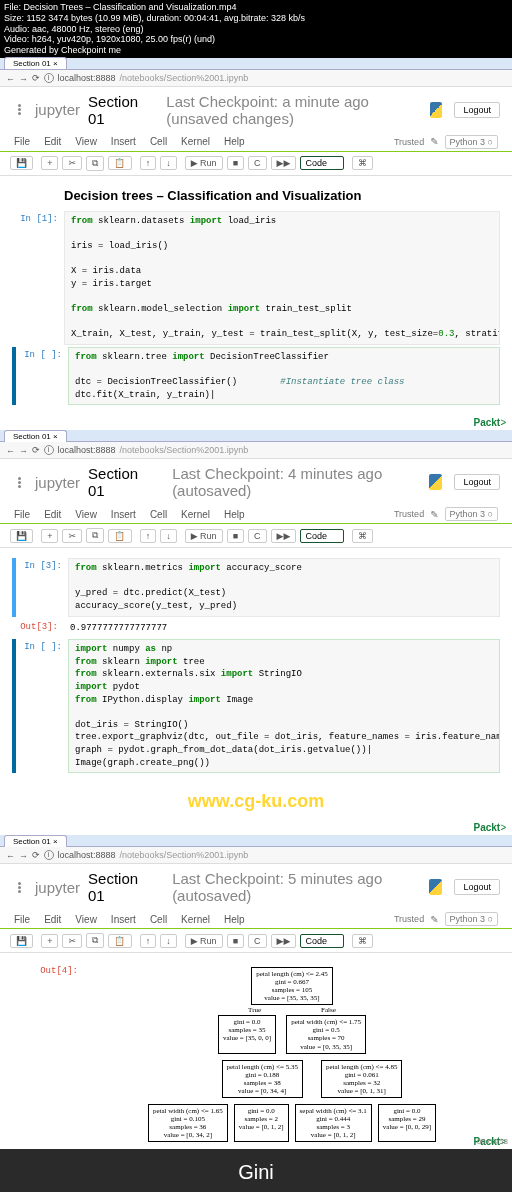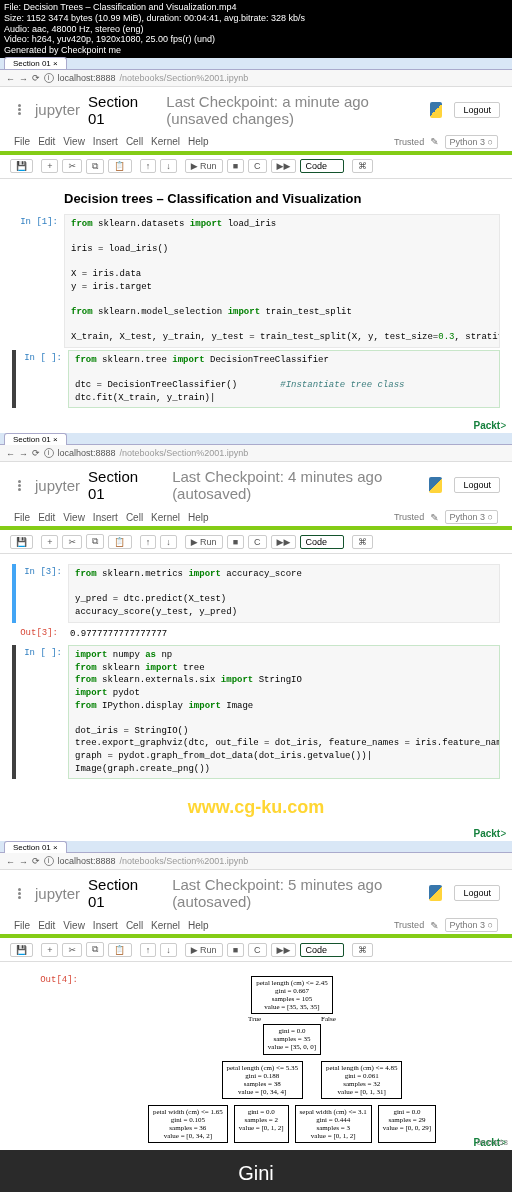--- a/index.html
+++ b/index.html
@@ -10,36 +10,36 @@
 .url-bar { background: #f7f7f7; padding: 3px 6px; display: flex; align-items: center; gap: 4px; font-size: 9px; color: #555; border-bottom: 1px solid #ddd; }
 .url-icon { width: 10px; height: 10px; border: 1px solid #888; border-radius: 50%; display: inline-block; font-size: 7px; text-align: center; line-height: 8px; }
 .jupyter-header { display: flex; align-items: center; padding: 6px 12px; gap: 8px; }
 .jupyter-logo { color: #888; font-size: 15px; font-weight: 300; display: flex; align-items: center; gap: 9px; }
 .jlogo-circ { width: 14px; height: 14px; display: inline-flex; flex-direction: column; justify-content: center; align-items: center; }
 .jlogo-circ span { display:block; width:3px; height:3px; background:#888; border-radius:50%; margin:0.5px; }
 .section-title { font-size: 15px; color: #000; }
 .checkpoint { font-size: 15px; color: #888; padding-left: 16px; }
 .logout { margin-left: auto; border: 1px solid #ccc; padding: 2px 8px; font-size: 9px; border-radius: 2px; background:#fff; }
 .py-icon { width: 16px; height: 16px; background: linear-gradient(135deg, #3776ab 50%, #ffd43b 50%); border-radius: 2px; margin-right: 4px; }
-.menu-bar { display: flex; gap: 8px; padding: 2px 14px; font-size: 10px; color: #555; border-bottom: 4px solid #84cc16; align-items:center; }
+.menu-bar { display: flex; gap: 14px; padding: 2px 14px; font-size: 10px; color: #555; border-bottom: 1px solid #84cc16; align-items:center; }
 .trusted-bar { margin-left: auto; display: flex; gap: 6px; align-items: center; font-size: 9px; color: #777; }
 .pen { font-size: 10px; }
 .kernel { border:1px solid #ccc; padding:1px 4px; border-radius:2px; font-size:9px; }
 .toolbar { display: flex; gap: 4px; padding: 4px 10px; border-bottom: 1px solid #ddd; align-items: center; font-size: 9px; }
 .tbtn { border: 1px solid #ccc; background: #fff; padding: 1px 5px; border-radius: 2px; font-size: 9px; color:#555; min-width:14px; text-align:center; }
 .tbtn.group-start { margin-left: 4px; }
 .cell-type { border:1px solid #14532d; padding:1px 16px 1px 4px; font-size:9px; border-radius:2px; background:#fff; }
 .notebook { padding: 8px 12px; }
 .nb-title { font-size: 13px; font-weight: bold; margin: 4px 0 8px 52px; }
 .cell { display: flex; margin: 2px 0; font-family: "Courier New", monospace; font-size: 9px; }
 .prompt { width: 52px; text-align: right; padding: 3px 6px 3px 0; color: #307fc1; flex-shrink: 0; }
 .prompt.out { color: #d84b3b; }
 .code-area { flex: 1; padding: 3px 6px; line-height: 1.4; white-space: pre; overflow: hidden; }
 .cell.input .code-area { background: #f7f7f7; border: 1px solid #e8e8e8; }
-.cell.active { border-left: 4px solid #404040; }
+.cell.active { border-left: 4px solid #0369a1; }
 .cell.active .code-area { border: 1px solid #c8e6c9; }
 .cell.active-blue { border-left: 4px solid #42a5f5; }
 .kw { color: #008000; font-weight: bold; }
 .num { color: #008000; }
 .cm { color: #408080; font-style: italic; }
 .packt { text-align: right; color: #15803d; font-size: 10px; font-weight: 300; padding: 2px 6px; font-style: italic; }
 .packt b { font-weight:700; font-style:normal; } 
 .watermark { text-align: center; color: #ffd633; font-size: 18px; font-weight: bold; padding: 8px 0; }
 .tree-wrap { display: flex; justify-content: center; padding: 4px 0; position: relative; }
 .tree-col { display: flex; flex-direction: column; align-items: center; }
@@ -296,20 +296,24 @@
 samples = 105
 value = [35, 35, 35]</div>
           <div style="display:flex; gap:60px; font-size:7px; padding:1px 0;">
             <span class="tf">True</span>
             <span class="tf">False</span>
           </div>
           <div class="tree-row">
             <div class="node" style="white-space: pre;">gini = 0.0
 samples = 35
 value = [35, 0, 0]</div>
+            <div class="node" style="white-space: pre;">petal width (cm) &lt;= 1.75
+gini = 0.5
+samples = 70
+value = [0, 35, 35]</div>
           </div>
           <div style="height:6px;"></div>
           <div class="tree-row" style="gap:18px; margin-left:40px;">
             <div class="node" style="white-space: pre;">petal length (cm) &lt;= 5.35
 gini = 0.188
 samples = 38
 value = [0, 34, 4]</div>
             <div class="node" style="white-space: pre;">petal length (cm) &lt;= 4.85
 gini = 0.061
 samples = 32

